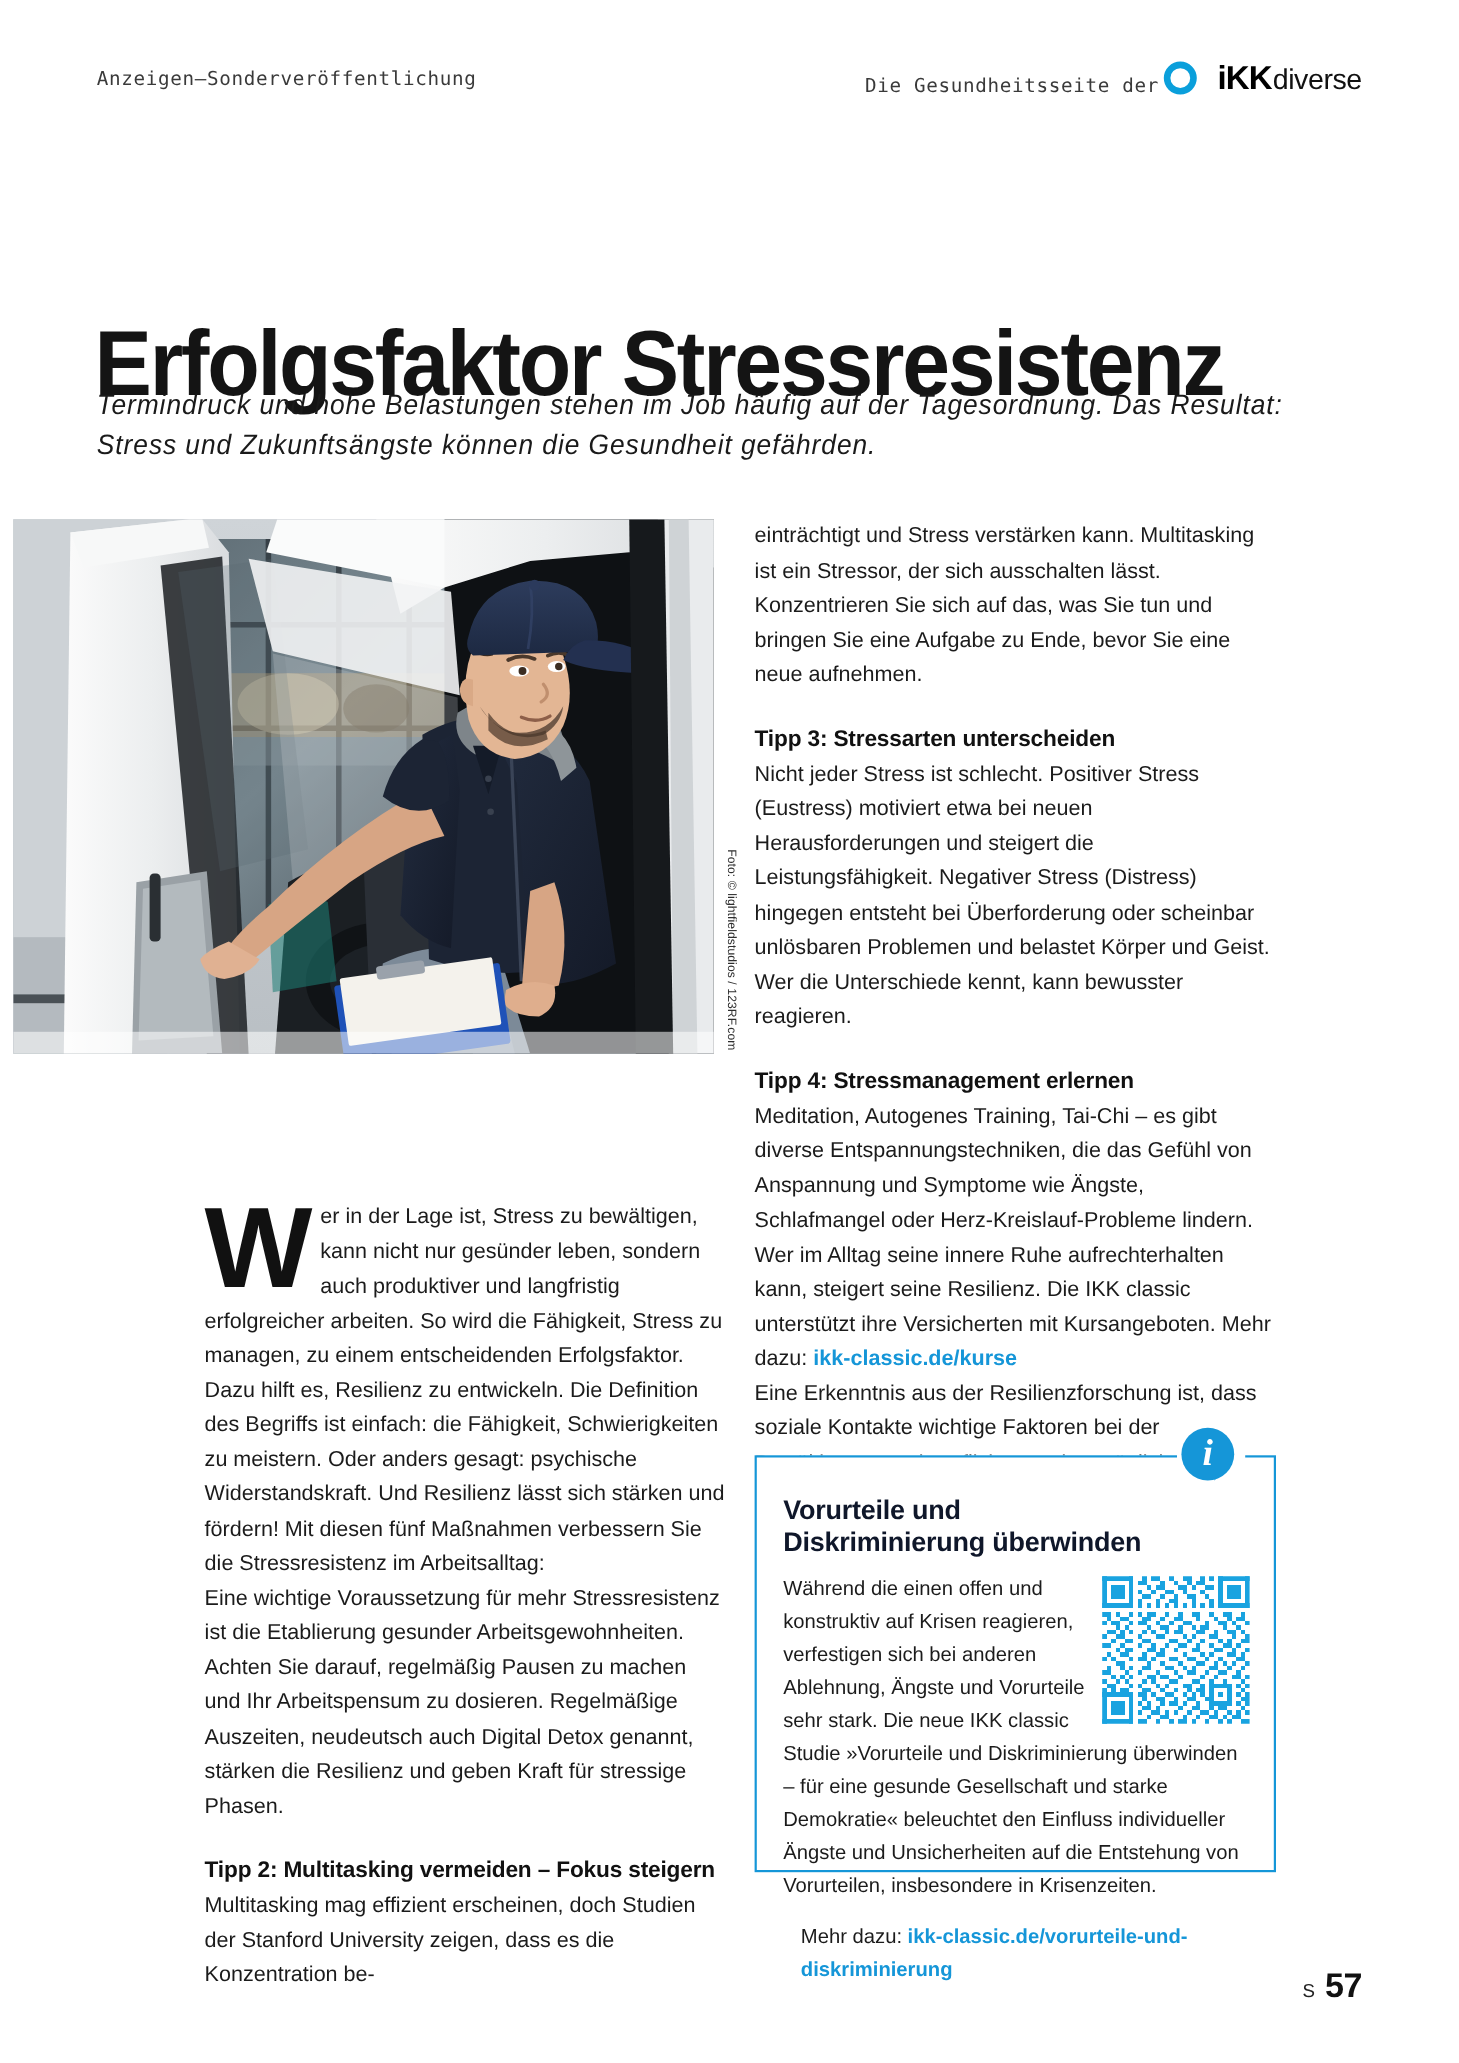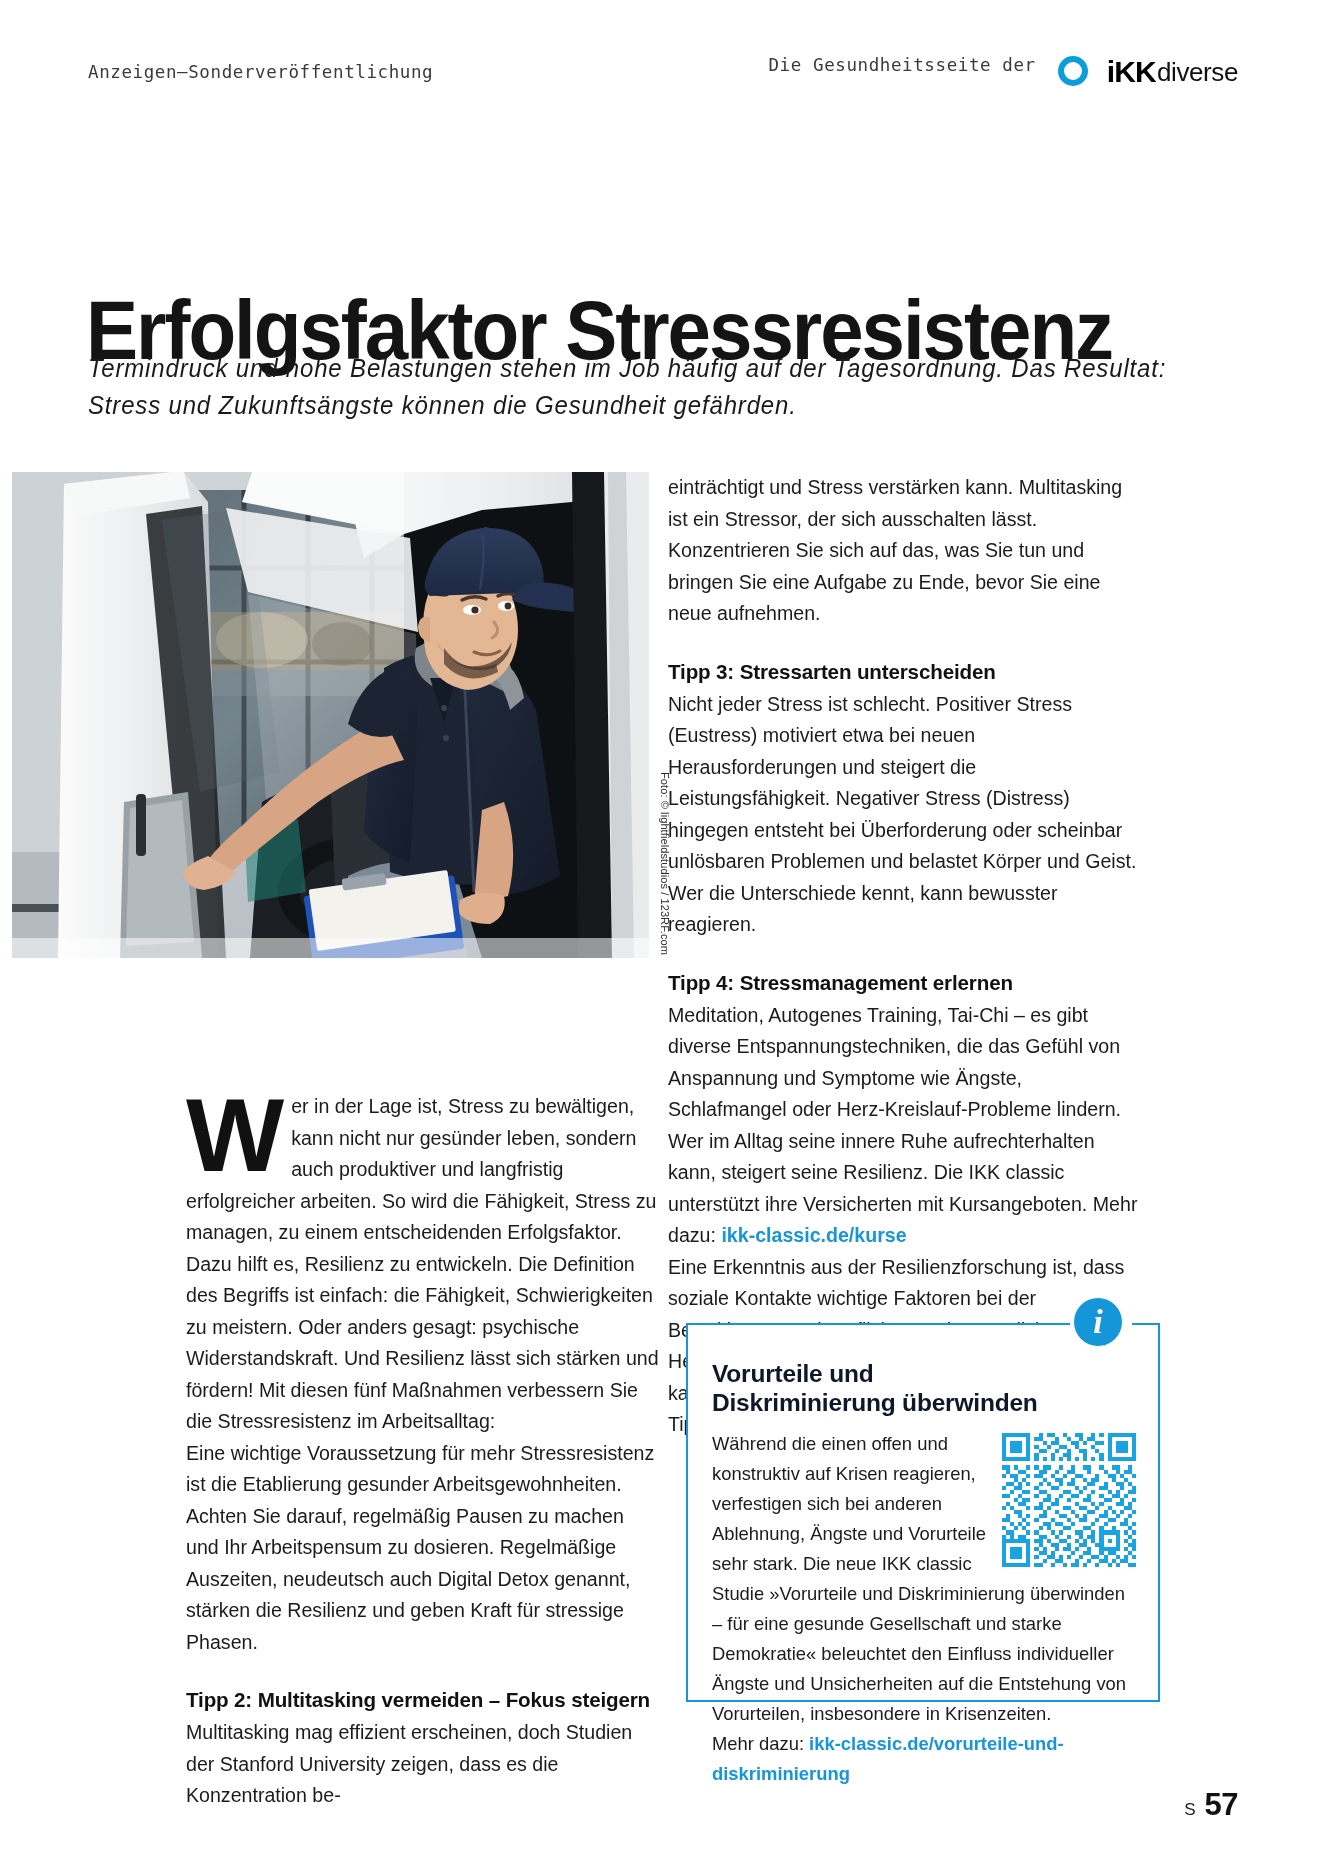--- a/index.html
+++ b/index.html
@@ -36,22 +36,22 @@
   }
   .masthead-left {
     font-family: "DejaVu Sans Mono", monospace;
     font-size: 17.5px;
     letter-spacing: 0.6px;
     color: #3a3a3a;
     white-space: nowrap;
   }
   .masthead-right {
     display: flex;
-    align-items: flex-start;
-    gap: 22px;
+    align-items: flex-end;
+    gap: 4px;
   }
   .masthead-right-label {
     font-family: "DejaVu Sans Mono", monospace;
     font-size: 17.5px;
     letter-spacing: 0.6px;
     color: #3a3a3a;
     white-space: nowrap;
   }
 
   
@@ -163,21 +163,21 @@
     font-size: 19.6px;
     line-height: 31.5px;
     color: #1b1b1b;
   }
   .col-left {
     left: 186px;
     top: 1091px;
     width: 473px;
   }
   .col-right {
-    left: 668px;
+    left: 686px;
     top: 472px;
     width: 472px;
   }
 
   .col p {
     margin: 0 0 0 0;
     text-align: left;
     hyphens: none;
   }
   .col p.body {
@@ -297,21 +297,21 @@
     width: 134px;
     height: 134px;
   }
   .qr-wrap svg { display: block; }
   .infobox-link-line {
     clear: both;
     font-family: "Liberation Sans Narrow", "Liberation Sans", sans-serif;
     font-size: 18.4px;
     line-height: 30px;
     color: #1b1b1b;
-    margin: 0;
+    margin: 16px;
   }
 
   
   .folio {
     position: absolute;
     right: 88px;
     bottom: 52px;
     display: flex;
     align-items: baseline;
     gap: 9px;

